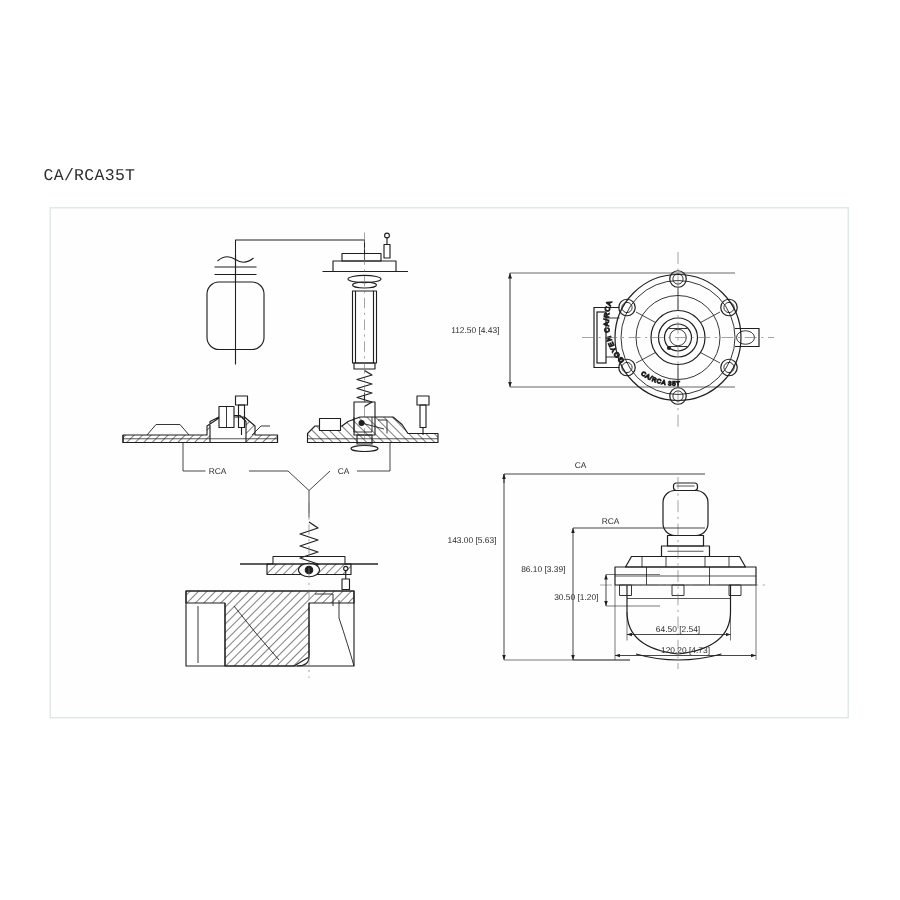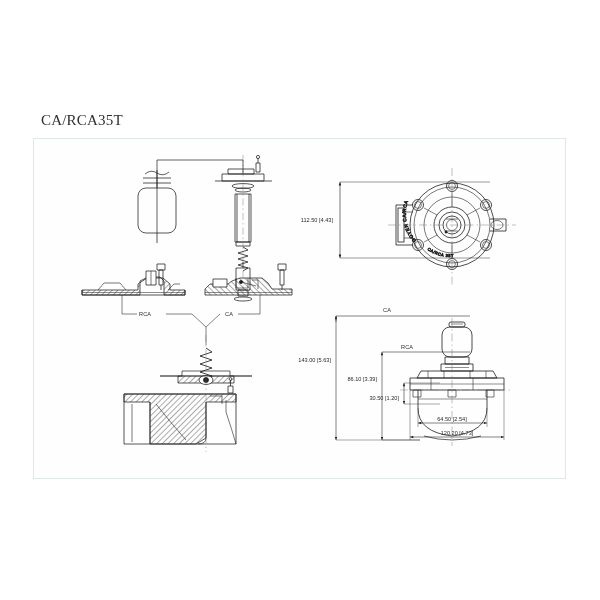--- a/index.html
+++ b/index.html
@@ -18,26 +18,25 @@
     position: absolute;
     left: 0; top: 0;
     width: 600px;
     height: 600px;
     background: #ffffff;
   }
   #title {
     position: absolute;
     left: 29px;
     top: 112px;
-    font-size: 15px;
+    font-size: 11px;
     letter-spacing: 0.2px;
     color: #2e2e2e;
-    font-family: Liberation Serif, serif;
+    font-family: Liberation Mono, monospace;
     white-space: nowrap;
-    margin-left: 12px;
   }
   #drawing-frame {
     position: absolute;
     left: 33px;
     top: 138px;
     width: 533px;
     height: 341px;
     border: 1.5px solid #dfeae8;
     background: #fefeff;
     box-sizing: border-box;

